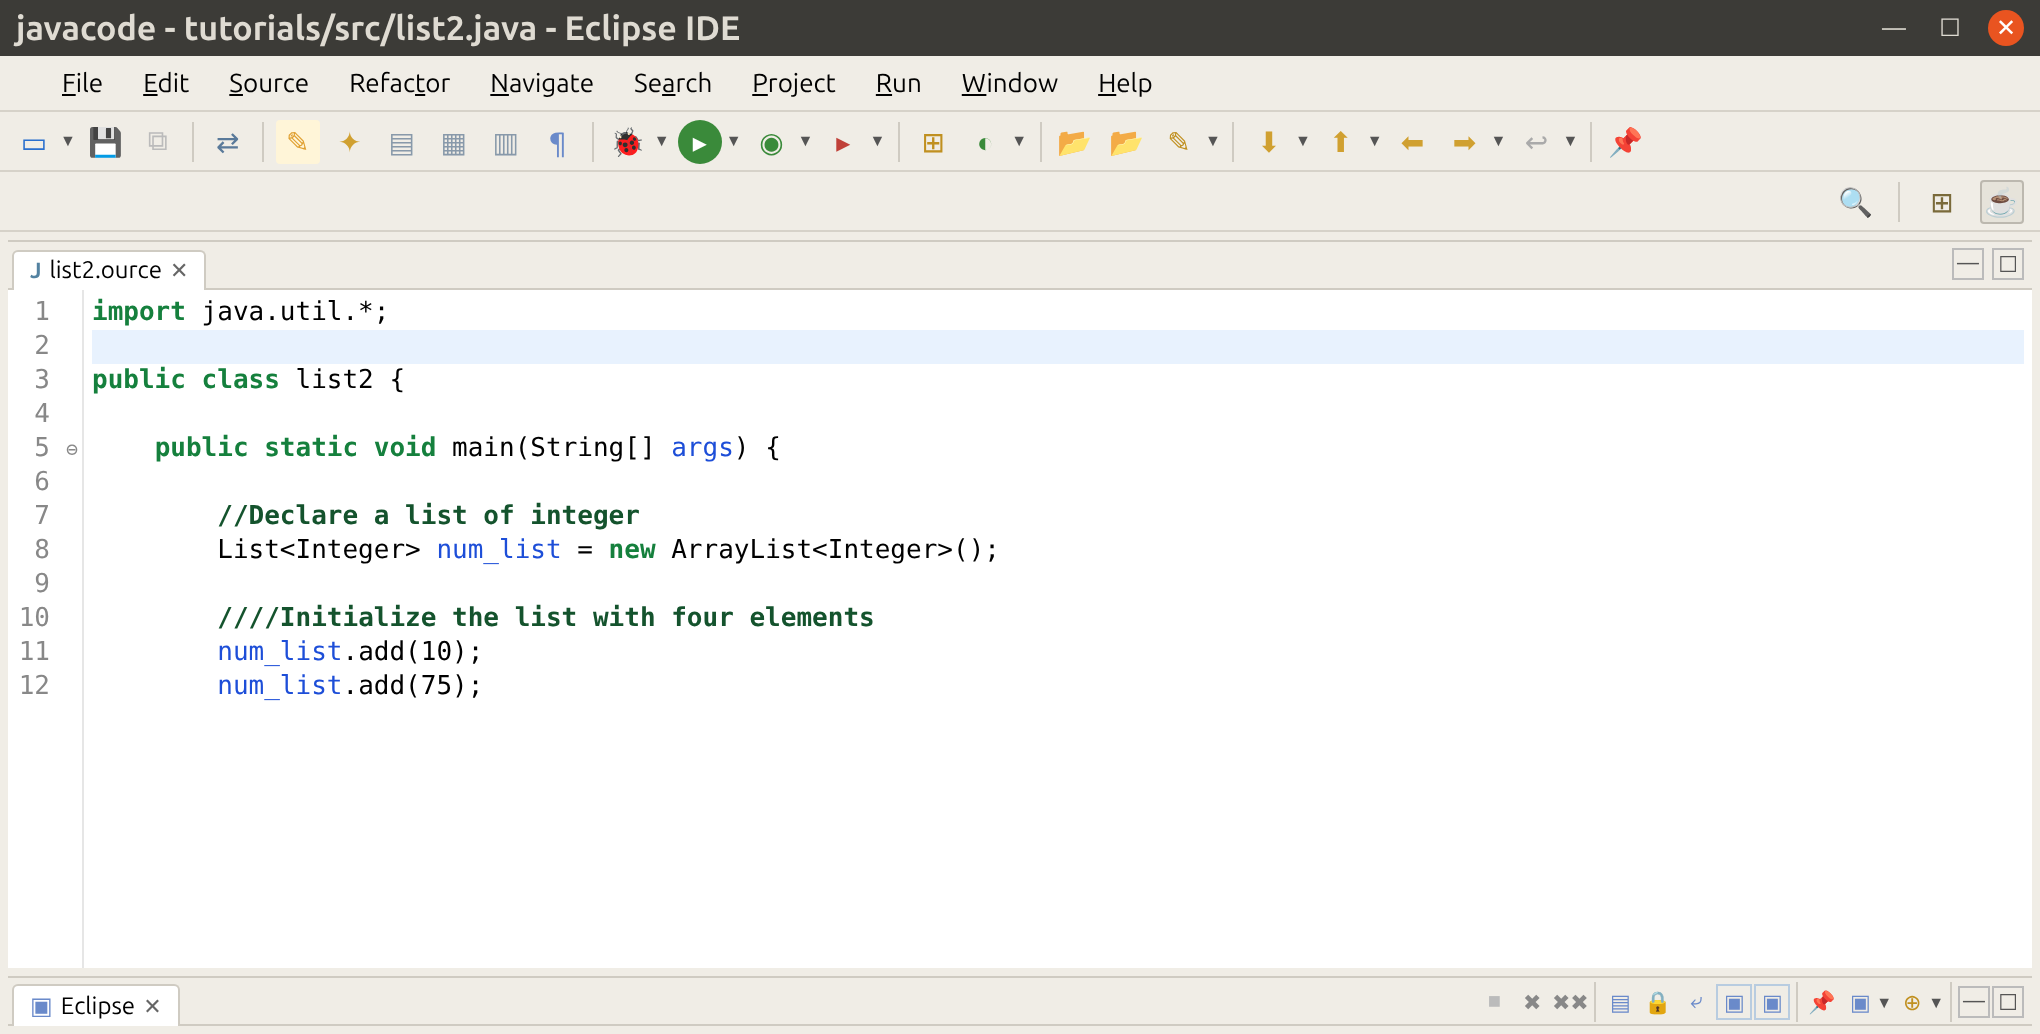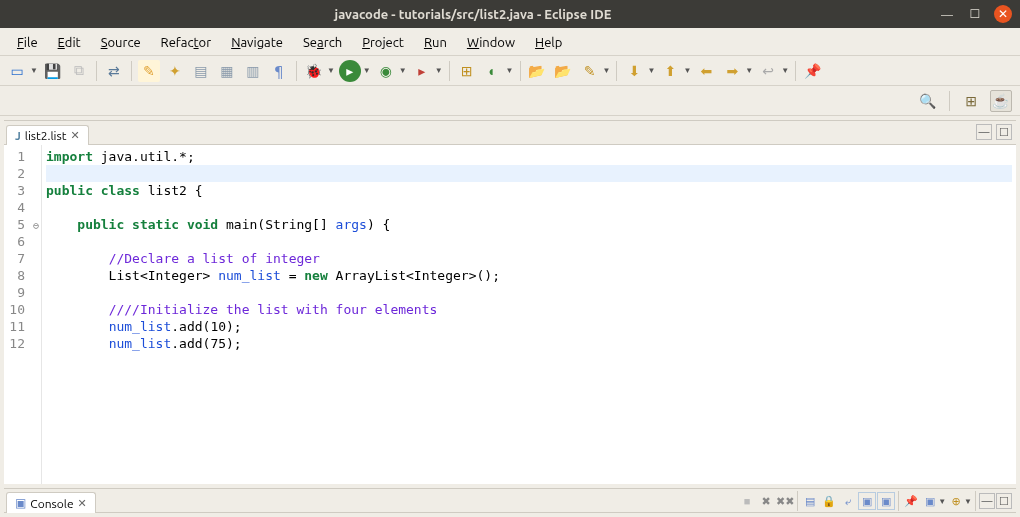--- a/index.html
+++ b/index.html
@@ -1,43 +1,43 @@
 <!DOCTYPE html>
 <html><head>
 <meta charset="utf-8">
 <style>
 * { margin: 0; padding: 0; box-sizing: border-box; }
 body { font-family: "Ubuntu", "Segoe UI", sans-serif; font-size: 13px; background: #f0ede6; width: 1020px; height: 517px; overflow: hidden; display: flex; flex-direction: column; }
 .titlebar { background: #3c3b37; color: #dfdbd2; height: 28px; display: flex; align-items: center; padding: 0 8px; }
-.titlebar-title { flex: 1; text-align: center; font-weight: bold; font-size: 13px; }
+.titlebar-title { flex: 1; font-weight: bold; font-size: 17px; }
 .titlebar-controls { display: flex; gap: 10px; align-items: center; }
 .tb-btn { width: 18px; height: 18px; display: flex; align-items: center; justify-content: center; font-size: 12px; }
 .tb-close { background: #e95420; border-radius: 50%; color: #fff; }
-.menubar { background: #f0ede6; height: 28px; display: flex; align-items: center; padding: 0 9px; gap: 4px; border-bottom: 1px solid #d6d2c9; }
+.menubar { background: #f0ede6; height: 28px; display: flex; align-items: center; padding: 0 23px; gap: 4px; border-bottom: 1px solid #d6d2c9; }
 .menu-item { padding: 3px 8px; cursor: pointer; }
 .menu-item .ul { text-decoration: underline; }
 .toolbar { background: #f0ede6; padding: 2px 6px; display: flex; align-items: center; gap: 4px; border-bottom: 1px solid #d6d2c9; flex-wrap: wrap; min-height: 30px; }
 .tool-btn { width: 22px; height: 22px; display: flex; align-items: center; justify-content: center; border: 1px solid transparent; border-radius: 2px; cursor: pointer; font-size: 14px; }
 .tool-sep { width: 1px; height: 20px; background: #cfcbc2; margin: 0 2px; }
 .tool-dd { font-size: 8px; color: #555; margin-left: -2px; }
 .toolbar2 { background: #f0ede6; padding: 4px 8px; display: flex; justify-content: flex-end; gap: 8px; border-bottom: 1px solid #d6d2c9; height: 30px; align-items: center; }
 .editor-area { background: #fff; border-top: 1px solid #cfcbc2; display: flex; flex-direction: column; flex: 1; min-height: 0; margin: 4px 4px 0 4px; }
 .tabbar { background: #f0ede6; height: 24px; display: flex; align-items: flex-end; padding-left: 2px; border-bottom: 1px solid #cfcbc2; position: relative; }
 .tab { background: #fff; border: 1px solid #cfcbc2; border-bottom: none; padding: 3px 8px; display: flex; align-items: center; gap: 4px; font-size: 12px; border-radius: 3px 3px 0 0; margin-bottom: -1px; }
 .tab .j-icon { color: #5382a1; font-weight: bold; font-size: 11px; }
 .tab .close { color: #666; font-size: 11px; cursor: pointer; }
 .tabbar-right { position: absolute; right: 4px; top: 3px; display: flex; gap: 4px; }
 .small-icon { width: 16px; height: 16px; display: flex; align-items: center; justify-content: center; font-size: 11px; color: #555; border: 1px solid #bbb; cursor: pointer; }
 .code { display: flex; flex: 1; overflow: hidden; font-family: "DejaVu Sans Mono", Consolas, monospace; font-size: 13px; background: #fff; }
 .gutter { width: 38px; background: #fff; border-right: 1px solid #e6e6e6; text-align: right; padding: 3px 16px 3px 2px; color: #888; line-height: 17px; white-space: pre; position: relative; }
 .code-body { flex: 1; padding: 3px 4px; line-height: 17px; white-space: pre; overflow: hidden; }
 .cline { height: 17px; }
 .cline.cursor { background: #e8f2fe; }
 .kw { color: #15803d; font-weight: bold; }
-.cm { color: #6d28d9; }
+.cm { color: #14532d; font-weight: bold; }
 .var { color: #1d4ed8; }
 .console-wrap { background: #f0ede6; margin: 4px; border-top: 1px solid #cfcbc2; display: flex; flex-direction: column; }
 .console-tabbar { height: 24px; display: flex; align-items: flex-end; padding-left: 2px; border-bottom: 1px solid #cfcbc2; position: relative; }
 .console-toolbar { position: absolute; right: 4px; top: 2px; display: flex; gap: 1px; align-items: center; }
 .ct-btn { width: 18px; height: 18px; display: flex; align-items: center; justify-content: center; font-size: 11px; color: #666; cursor: pointer; }
 .console-header { background: #e8e6df; color: #666; font-size: 12px; padding: 2px 4px; border-bottom: 1px solid #ddd; }
 .console-body { background: #fff; font-family: "DejaVu Sans Mono", Consolas, monospace; font-size: 13px; padding: 2px 4px; line-height: 16px; white-space: pre; }
 </style>
 </head>
 <body>
@@ -113,39 +113,39 @@
   <div class="tool-btn" style="color:#777">🔍</div>
   <div class="tool-sep"></div>
   <div class="tool-btn" style="color:#7a6a3a">⊞</div>
   <div class="tool-btn" style="color:#5382a1;border:1px solid #bcb8af;background:#e6e3da">☕</div>
 </div>
 
 <div class="editor-area">
   <div class="tabbar">
     <div class="tab">
       <span class="j-icon">J</span>
-      <span>list2.list</span>
+      <span>list2.ource</span>
       <span class="close">✕</span>
     </div>
     <div class="tabbar-right">
       <div class="small-icon">—</div>
       <div class="small-icon">☐</div>
     </div>
   </div>
   <div class="code">
     <div class="gutter" id="gutter"><div class="cline" style="position:relative">1</div><div class="cline" style="position:relative">2</div><div class="cline" style="position:relative">3</div><div class="cline" style="position:relative">4</div><div class="cline" style="position:relative">5<span style="position:absolute;right:-14px;top:1px;font-size:10px;color:#888">⊖</span></div><div class="cline" style="position:relative">6</div><div class="cline" style="position:relative">7</div><div class="cline" style="position:relative">8</div><div class="cline" style="position:relative">9</div><div class="cline" style="position:relative">10</div><div class="cline" style="position:relative">11</div><div class="cline" style="position:relative">12</div></div>
     <div class="code-body" id="codebody"><div class="cline"><span class="kw">import</span> java.util.*;</div><div class="cline cursor">&nbsp;</div><div class="cline"><span class="kw">public class</span> list2 {</div><div class="cline">&nbsp;</div><div class="cline">    <span class="kw">public static void</span> main(String[] <span class="var">args</span>) {</div><div class="cline">&nbsp;</div><div class="cline">        <span class="cm">//Declare a list of integer</span></div><div class="cline">        List&lt;Integer&gt; <span class="var">num_list</span> = <span class="kw">new</span> ArrayList&lt;Integer&gt;();</div><div class="cline">&nbsp;</div><div class="cline">        <span class="cm">////Initialize the list with four elements</span></div><div class="cline">        <span class="var">num_list</span>.add(10);</div><div class="cline">        <span class="var">num_list</span>.add(75);</div></div>
   </div>
 </div>
 
 <div class="console-wrap">
   <div class="console-tabbar">
     <div class="tab">
       <span style="color:#6a8aca">▣</span>
-      <span>Console</span>
+      <span>Eclipse</span>
       <span class="close">✕</span>
     </div>
     <div class="console-toolbar">
       <div class="ct-btn" style="color:#bbb">■</div>
       <div class="ct-btn" style="color:#888">✖</div>
       <div class="ct-btn" style="color:#888">✖✖</div>
       <div class="tool-sep"></div>
       <div class="ct-btn" style="color:#6a8aca">▤</div>
       <div class="ct-btn" style="color:#6a8aca">🔒</div>
       <div class="ct-btn" style="color:#6a8aca">⤶</div>

